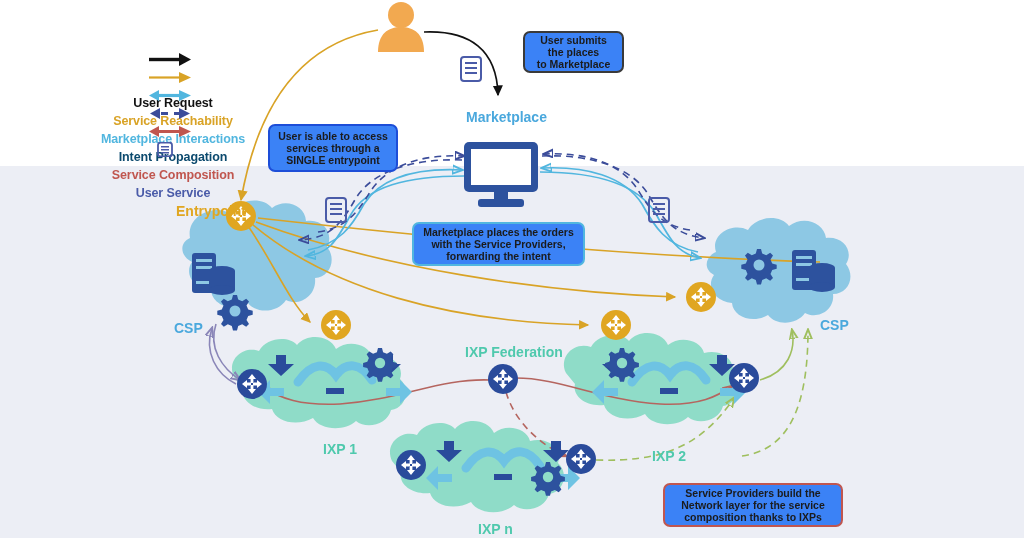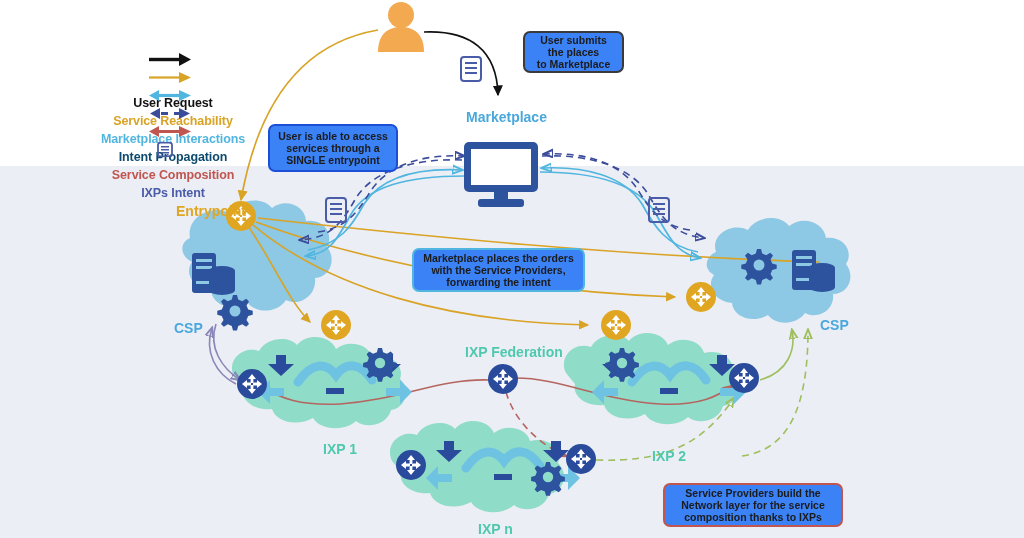--- a/index.html
+++ b/index.html
@@ -334,41 +334,41 @@
     </div>
     <div class="legend-row">
       <span class="legend-swatch">
         <svg width="44" height="15" viewBox="0 0 44 15">
             <rect x="10" y="0.5" width="14" height="14" rx="2.5" fill="none" stroke="#4a5ba8" stroke-width="1.8"></rect>
             <rect x="13" y="4" width="8" height="1.5" fill="#4a5ba8"></rect>
             <rect x="13" y="7" width="8" height="1.5" fill="#4a5ba8"></rect>
             <rect x="13" y="10" width="8" height="1.5" fill="#4a5ba8"></rect>
           </svg>
       </span>
-      <span class="legend-label" style="color:#4a5ba8">IXPs Intent</span>
+      <span class="legend-label" style="color:#4a5ba8">User Service</span>
     </div>
   </div>
 
   <div class="callout" style="left:268px;top:124px;width:130px;height:48px;border:2px solid #1d4ed8;">
     <div>
       <span>User is able to access</span>
       <span>services through a</span>
       <span>SINGLE entrypoint</span>
     </div>
   </div>
 
   <div class="callout" style="left:523px;top:31px;width:101px;height:42px;border:2px solid #3a3a3a;">
     <div>
       <span>User submits</span>
       <span>the places</span>
       <span>to Marketplace</span>
     </div>
   </div>
 
-  <div class="callout" style="left:412px;top:222px;width:173px;height:44px;border:2px solid #51b6df;margin-top:26px;">
+  <div class="callout" style="left:412px;top:222px;width:173px;height:44px;border:2px solid #51b6df;">
     <div>
       <span>Marketplace places the orders</span>
       <span>with the Service Providers,</span>
       <span>forwarding the intent</span>
     </div>
   </div>
 
   <div class="callout" style="left:617px;top:483px;width:180px;height:44px;border:2px solid #c0564f;margin-left:46px;">
     <div>
       <span>Service Providers build the</span>

